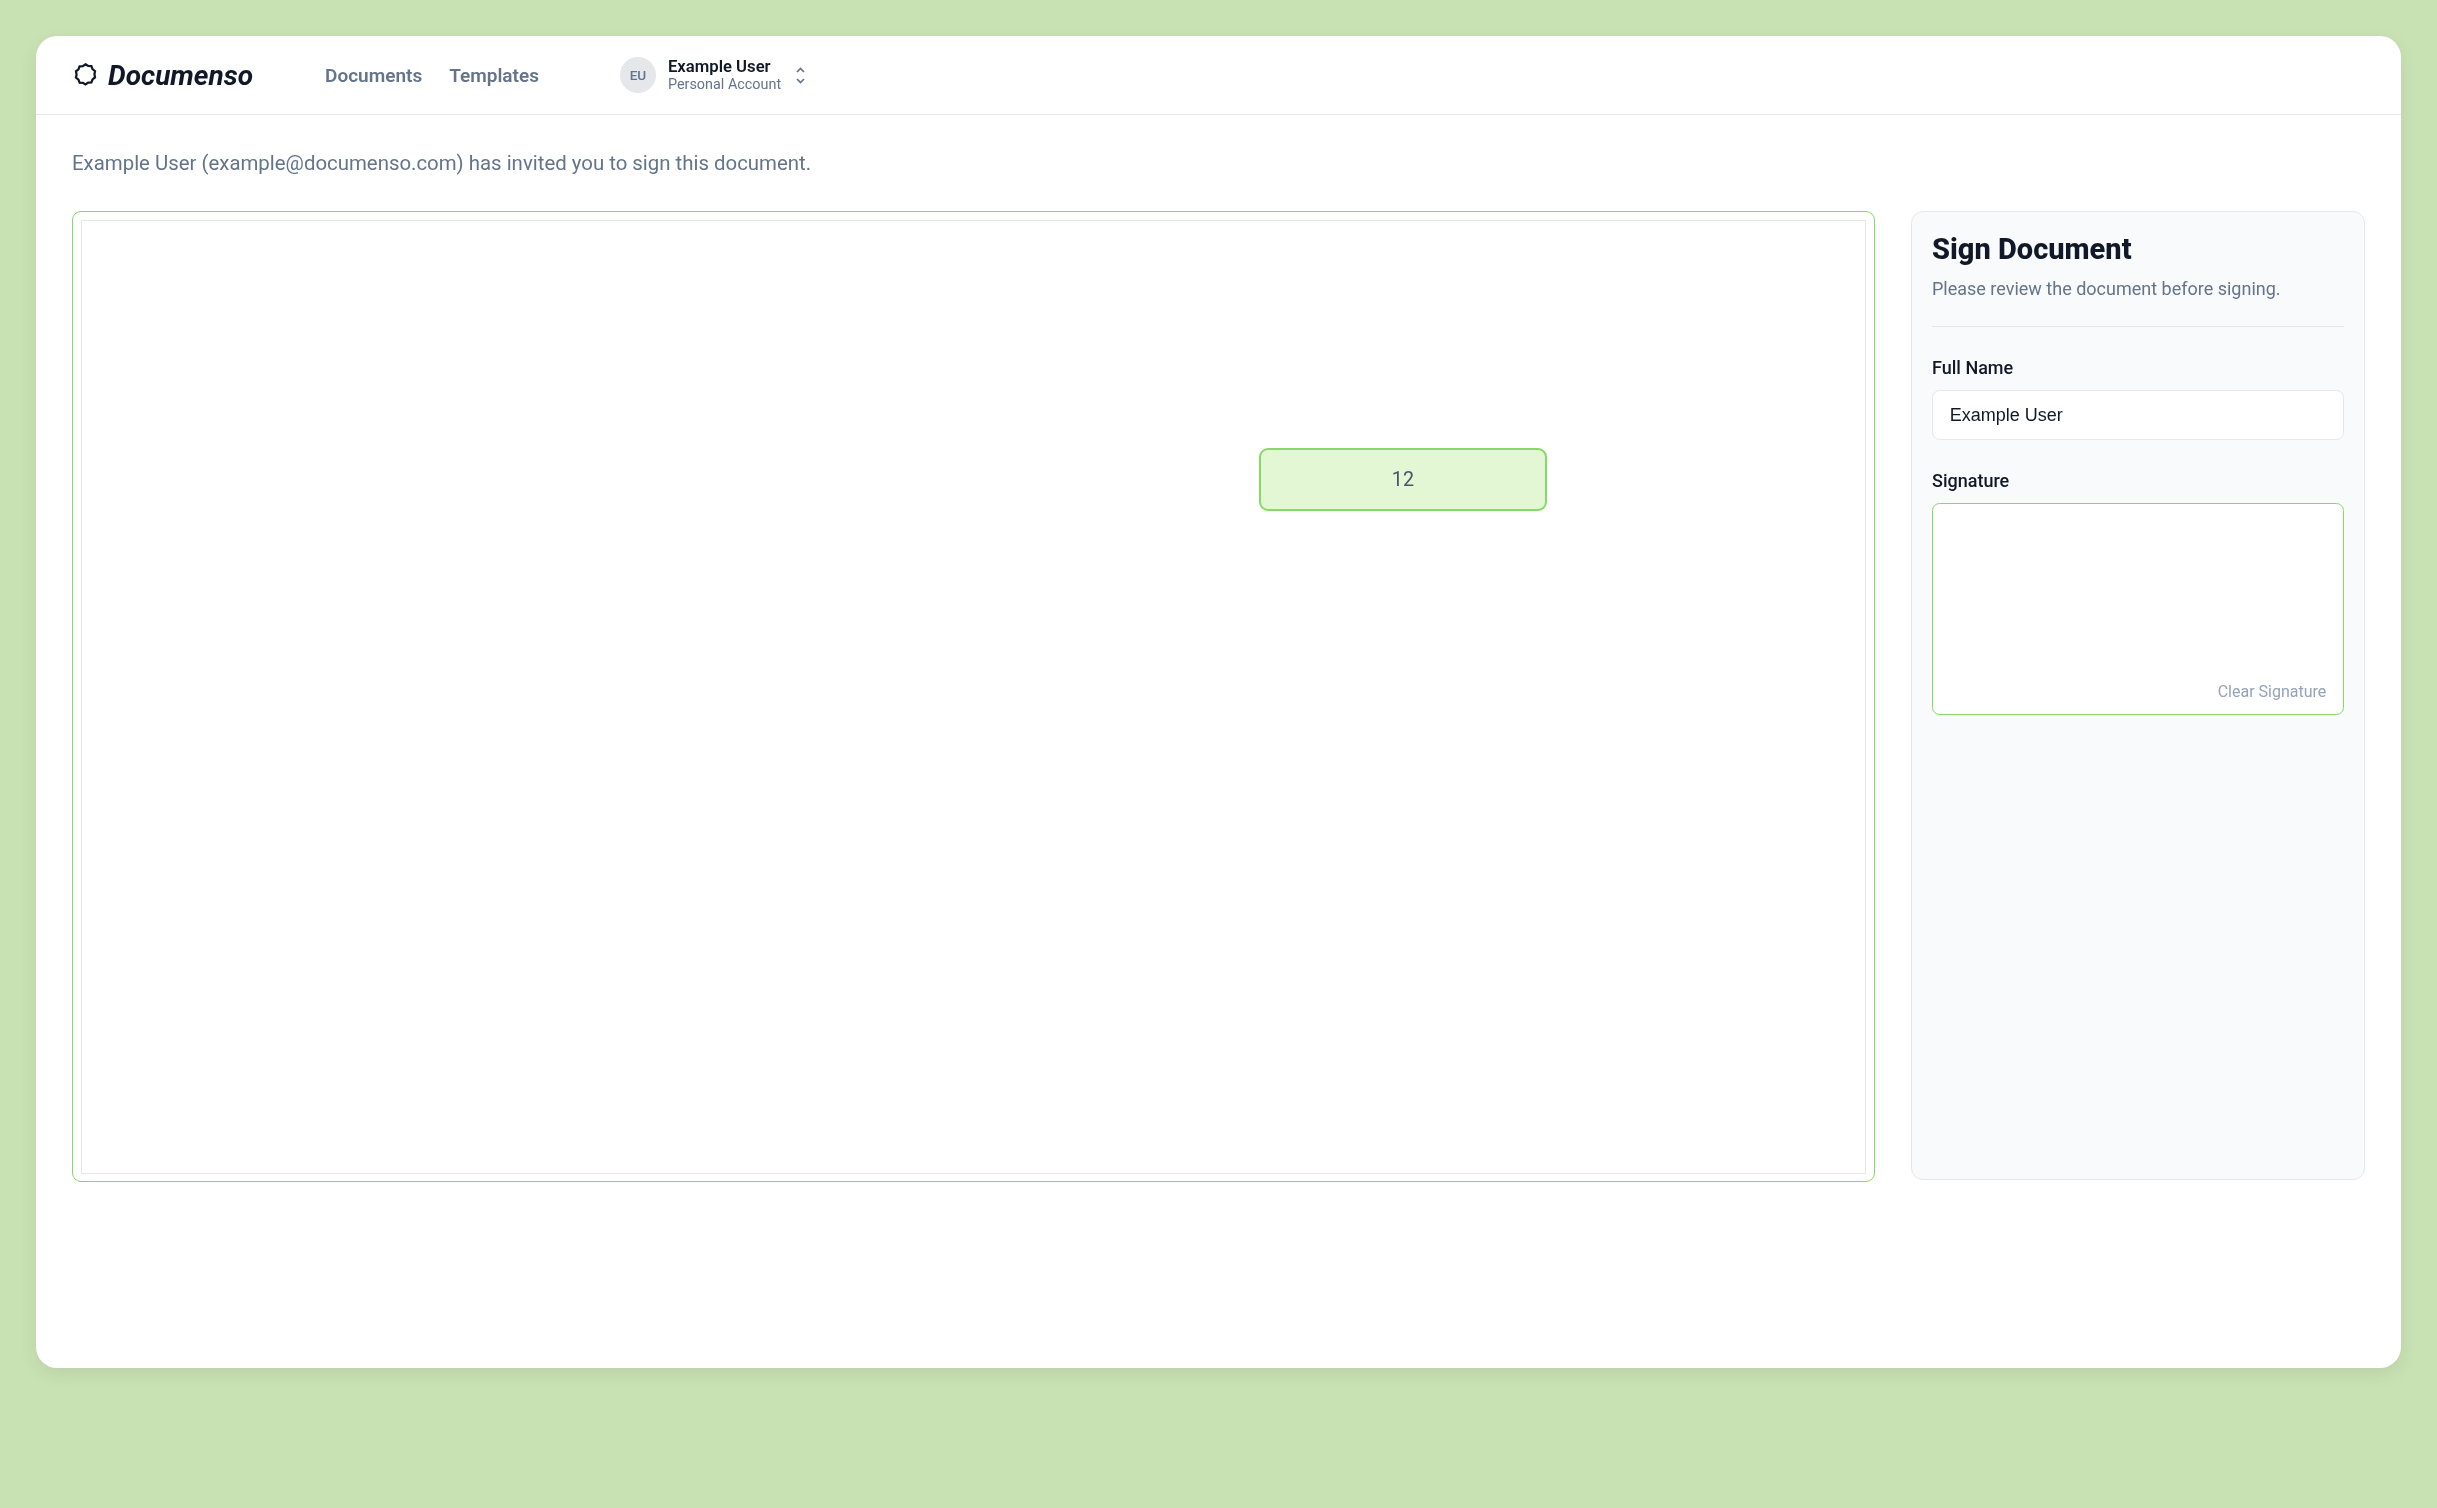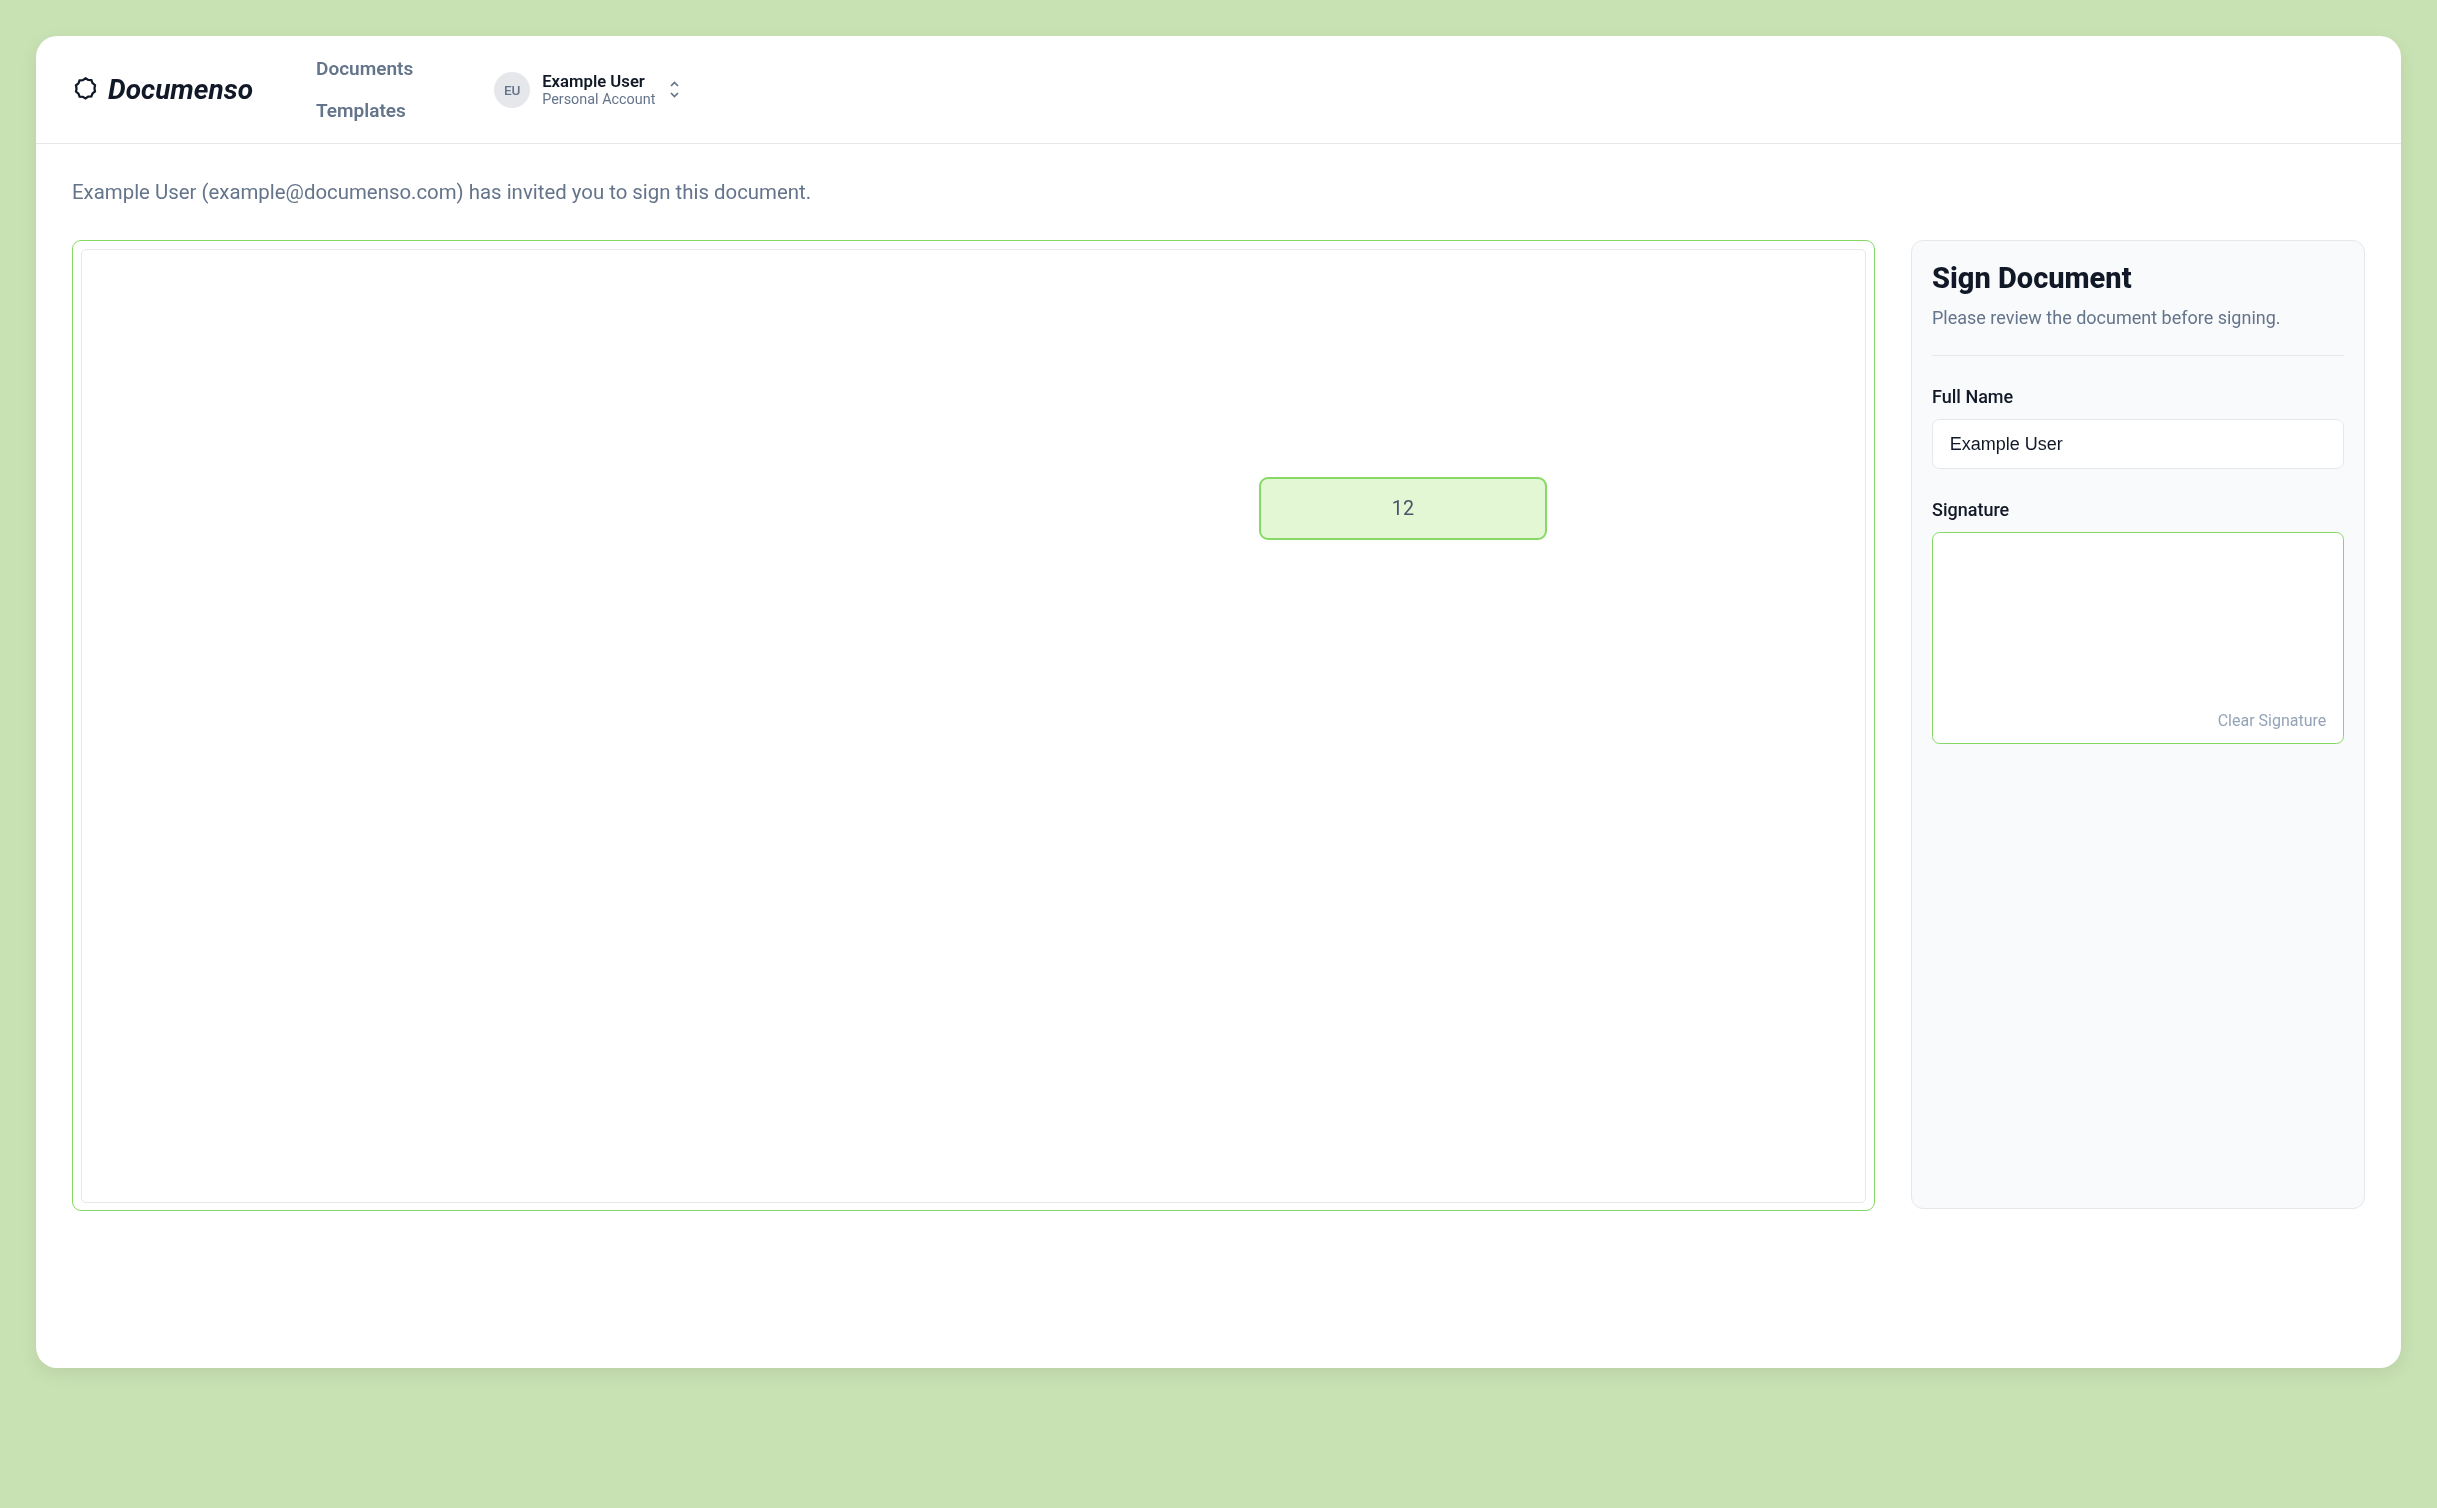--- a/index.html
+++ b/index.html
@@ -35,23 +35,22 @@
   font-weight: 700;
   color: #111827;
   font-style: italic;
 }
 .logo svg {
   width: 27px;
   height: 27px;
 }
 .nav {
   display: flex;
-  gap: 19px;
-  margin-left: 27px;
-  flex-direction: column;
+  gap: 27px;
+  margin-left: 36px;
 }
 .nav-item {
   font-size: 19px;
   font-weight: 600;
   color: #64748b;
   cursor: pointer;
 }
 .search-box {
   margin-left: auto;
   display: flex;
@@ -136,21 +135,21 @@
 .doc-viewer {
   flex: 1;
   border: 1.5px solid #86d964;
   border-radius: 9px;
   padding: 7.6px;
   min-height: 969px;
 }
 .doc-page {
   background: #ffffff;
   border: 0.8px solid #e5e7eb;
-  border-radius: 5px;
+  border-radius: 0;
   height: 100%;
   min-height: 954px;
   position: relative;
 }
 .field-box {
   position: absolute;
   left: 66%;
   top: 227px;
   width: 288px;
   background: #e4f7d4;

